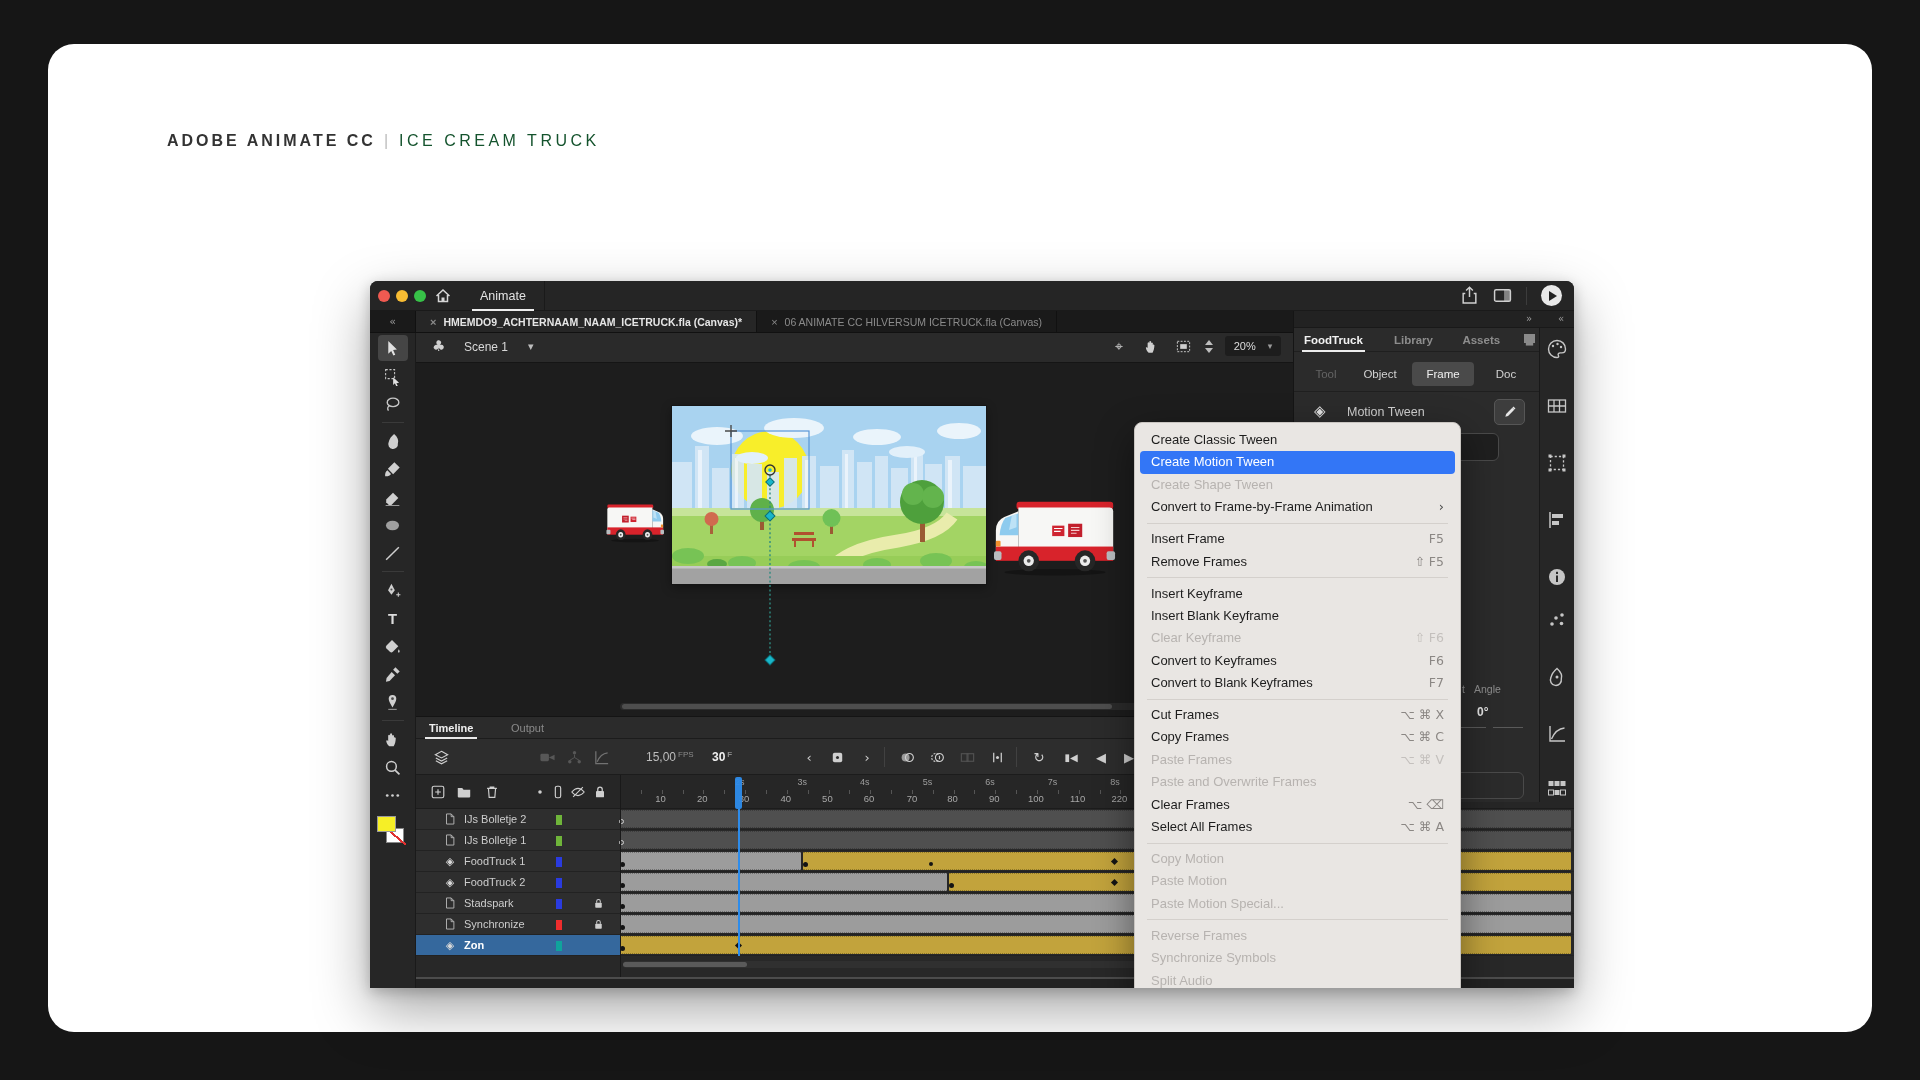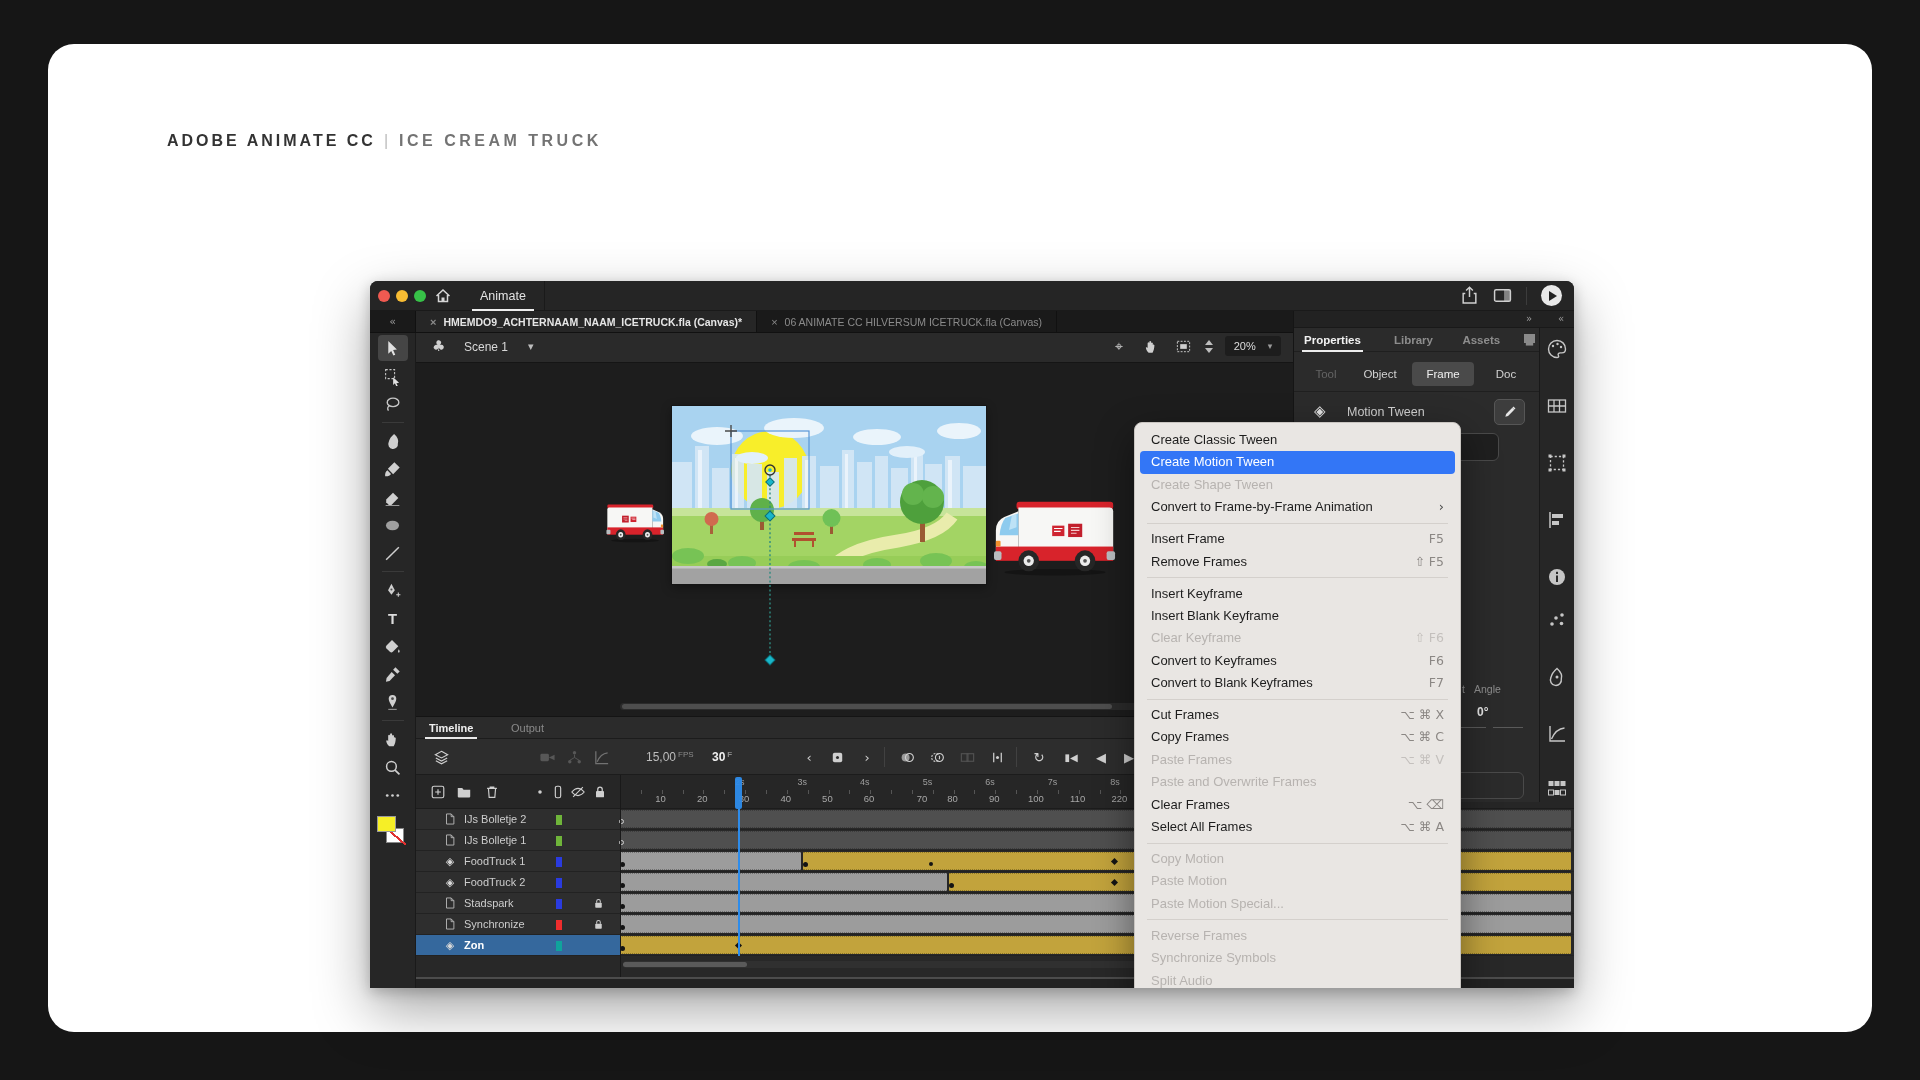--- a/index.html
+++ b/index.html
@@ -4,21 +4,21 @@
 <style>
   html,body{margin:0;padding:0}
   body{width:1920px;height:1080px;background:#161616;position:relative;overflow:hidden;
        font-family:"Liberation Sans","DejaVu Sans",sans-serif;-webkit-font-smoothing:antialiased}
   .sym{font-family:"DejaVu Sans",sans-serif}
   .card{position:absolute;left:48px;top:44px;width:1824px;height:988px;background:#fff;border-radius:26px}
   
   .hdr{position:absolute;left:119px;top:88px;font-size:16px;letter-spacing:3px;white-space:nowrap}
   .hdr .brand{color:#333;font-weight:700}
   .hdr .sep{color:#bbb;font-weight:400;margin:0 8px}
-  .hdr .proj{color:#737373;font-weight:700;letter-spacing:3.5px}
+  .hdr .proj{color:#14532d;font-weight:400;letter-spacing:3.5px}
   .title{position:absolute;left:116px;top:106px;font-size:47px;font-weight:800;letter-spacing:1px;white-space:nowrap}
   .title .lead{color:#27c2d7}
   .title .rest{color:#f94b49}
   .caption{position:absolute;left:119px;top:961px;font-size:21px;color:#1c1c1c;letter-spacing:.1px}
   
   .shot{position:absolute;left:322px;top:237px;width:1204px;height:707px;overflow:hidden;background:#222;
         border-radius:8px 8px 0 0;box-shadow:0 22px 55px rgba(0,0,0,.35),0 4px 14px rgba(0,0,0,.22)}
   .shot *{box-sizing:border-box}
   
   .titlebar{position:absolute;left:0;top:0;width:100%;height:30px;background:#252525;border-bottom:1px solid #1a1a1a}
@@ -740,21 +740,21 @@
           <span class="ruler-sec" style="left: 881.965px;">11s</span>
           <span class="ruler-sec" style="left: 944.515px;">12s</span>
           <span class="ruler-sec" style="left: 1007.06px;">13s</span>
           <span class="ruler-sec" style="left: 1069.62px;">14s</span>
           <span class="ruler-num" style="left: 234.615px; width: 20px; text-align: center;">10</span>
           <span class="ruler-num" style="left: 276.315px; width: 20px; text-align: center;">20</span>
           <span class="ruler-num" style="left: 318.015px; width: 20px; text-align: center;">30</span>
           <span class="ruler-num" style="left: 359.715px; width: 20px; text-align: center;">40</span>
           <span class="ruler-num" style="left: 401.415px; width: 20px; text-align: center;">50</span>
           <span class="ruler-num" style="left: 443.115px; width: 20px; text-align: center;">60</span>
-          <span class="ruler-num" style="left: 496px; width: 20px; text-align: center;">70</span>
+          <span class="ruler-num" style="left: 486px; width: 20px; text-align: center;">70</span>
           <span class="ruler-num" style="left: 526.515px; width: 20px; text-align: center;">80</span>
           <span class="ruler-num" style="left: 568.215px; width: 20px; text-align: center;">90</span>
           <span class="ruler-num" style="left: 609.915px; width: 20px; text-align: center;">100</span>
           <span class="ruler-num" style="left: 651.615px; width: 20px; text-align: center;">110</span>
           <span class="ruler-num" style="left: 693.315px; width: 20px; text-align: center;">220</span>
           <span class="ruler-num" style="left: 735.015px; width: 20px; text-align: center;">130</span>
           <span class="ruler-num" style="left: 776.715px; width: 20px; text-align: center;">140</span>
           <span class="ruler-num" style="left: 818.415px; width: 20px; text-align: center;">150</span>
           <span class="ruler-num" style="left: 860.115px; width: 20px; text-align: center;">160</span>
           <span class="ruler-num" style="left: 901.815px; width: 20px; text-align: center;">170</span>
@@ -877,21 +877,21 @@
         </div>
       <div class="tl-bottom"></div>
     </div>
 
     <div class="props">
       <div class="mini">
         <span class="c1 sym">»</span>
         <span class="c2 sym">«</span>
       </div>
       <div class="ptabs" id="ptabs">
-          <div class="ptab active" style="left: 8px;">Properties</div>
+          <div class="ptab active" style="left: 8px;">FoodTruck</div>
           <div class="ptab idle" style="left: 98px;">Library</div>
           <div class="ptab idle" style="left: 166.4px;">Assets</div>
         </div>
       <div class="pmenu-ic"><svg viewBox="0 0 18 18">
             <rect x="3" y="4" width="12" height="10" fill="#8a8a8a"></rect>
           </svg></div>
       <div class="subtabs" id="psubtabs">
           <div class="stab dis" style="left: 10px; width: 44px;">Tool</div>
           <div class="stab off" style="left: 58px; width: 56px;">Object</div>
           <div class="stab on" style="left: 118px; width: 62px;">Frame</div>

